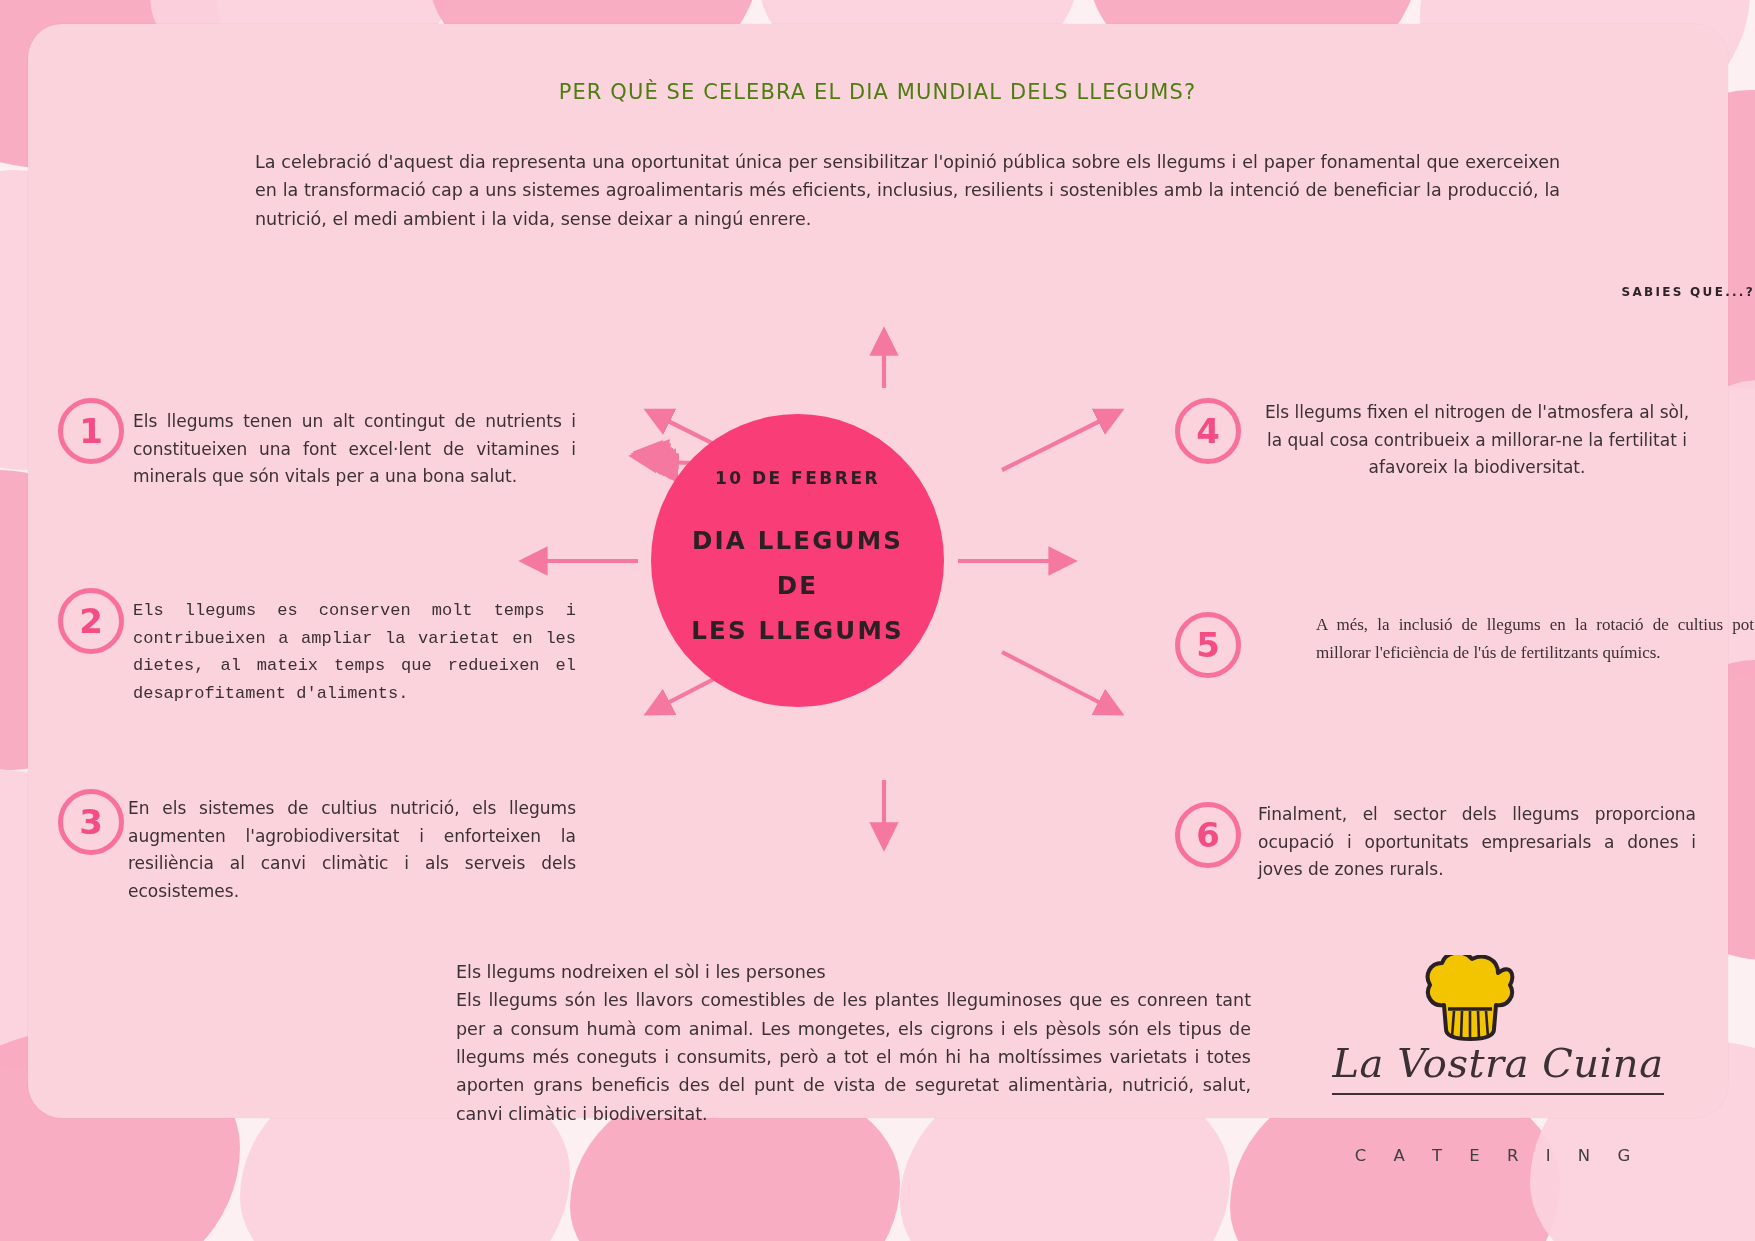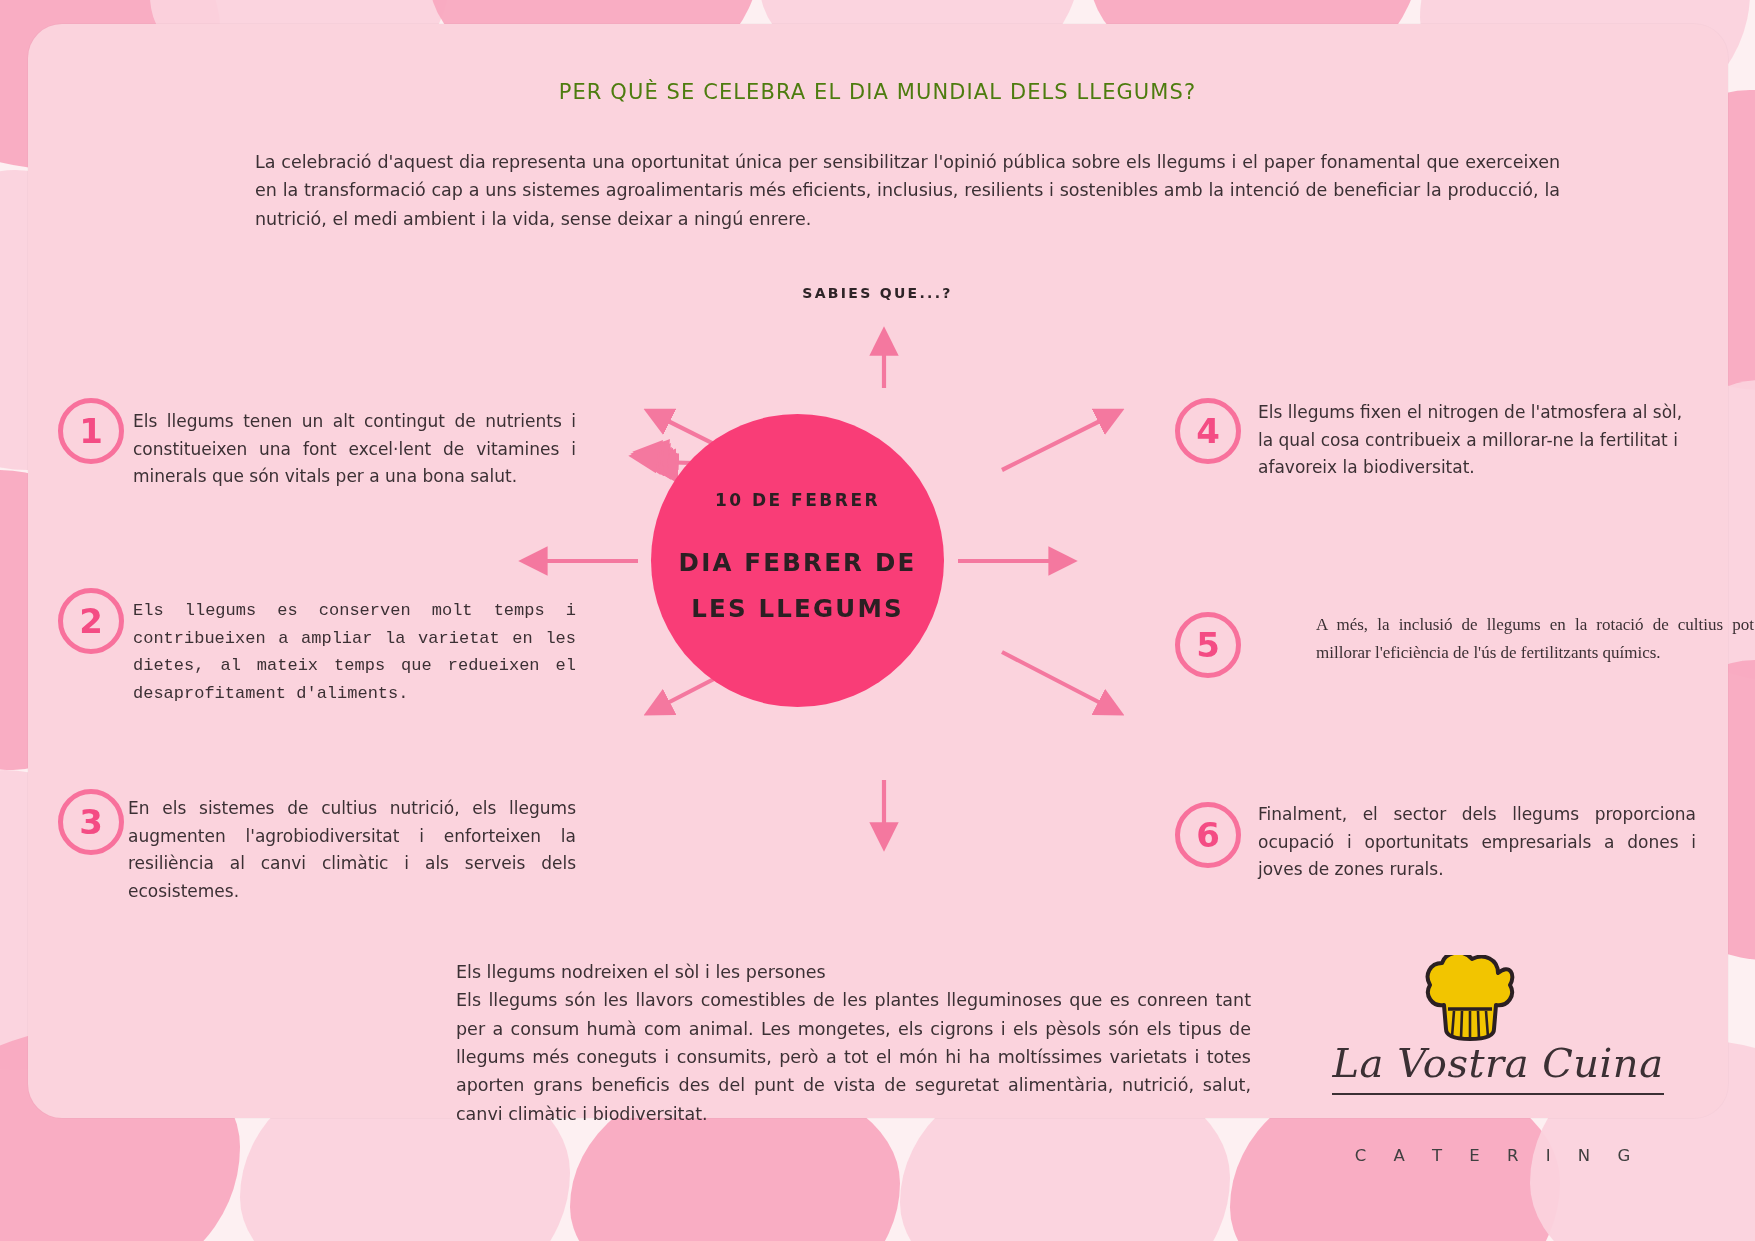--- a/index.html
+++ b/index.html
@@ -58,22 +58,22 @@
     font-size: 17.5px;
     line-height: 1.62;
     color: #3b3034;
     text-align: justify;
   }
   .sabies {
     position: absolute;
     top: 285px;
     left: 0;
     width: 100%;
-    text-align: center;
-    font-size: 14px;
+    text-align: right;
+    font-size: 12px;
     letter-spacing: 2.3px;
     color: #2e2427;
     font-weight: bold;
   }
   
   .center-circle {
     position: absolute;
     left: 651px;
     top: 414px;
     width: 293px;
@@ -248,35 +248,35 @@
       <line x1="638" y1="561" x2="530" y2="561"></line>
       <line x1="958" y1="561" x2="1066" y2="561"></line>
       <line x1="766" y1="652" x2="654" y2="710"></line>
       <line x1="1002" y1="652" x2="1114" y2="710"></line>
       <line x1="884" y1="780" x2="884" y2="840"></line>
     </g>
   </svg>
 
   <div class="center-circle">
     <div class="center-date">10 DE FEBRER</div>
-    <div class="center-title">DIA FEBRER DE</div>
+    <div class="center-title">DIA LLEGUMS DE</div>
     <div class="center-title">LES LLEGUMS</div>
   </div>
 
   <div class="badge" style="left:58px; top:398px;">1</div>
   <div class="item-text" style="left:133px; top:408px; width:443px;">Els llegums tenen un alt contingut de nutrients i constitueixen una font excel·lent de vitamines i minerals que són vitals per a una bona salut.</div>
 
   <div class="badge" style="left:58px; top:588px;">2</div>
   <div class="item-text" style="left:133px; top:597px; width:443px;font-family:Liberation Mono, monospace;">Els llegums es conserven molt temps i contribueixen a ampliar la varietat en les dietes, al mateix temps que redueixen el desaprofitament d'aliments.</div>
 
   <div class="badge" style="left:58px; top:789px;">3</div>
   <div class="item-text" style="left:128px; top:795px; width:448px;">En els sistemes de cultius nutrició, els llegums augmenten l'agrobiodiversitat i enforteixen la resiliència al canvi climàtic i als serveis dels ecosistemes.</div>
 
   <div class="badge" style="left:1175px; top:398px;">4</div>
-  <div class="item-text" style="left:1258px; top:399px; width:438px; text-align:left;">Els llegums fixen el nitrogen de l'atmosfera al sòl, la qual cosa contribueix a millorar-ne la fertilitat i afavoreix la biodiversitat.</div>
+  <div class="item-text" style="left:1258px; top:399px; width:438px; text-align:center;">Els llegums fixen el nitrogen de l'atmosfera al sòl, la qual cosa contribueix a millorar-ne la fertilitat i afavoreix la biodiversitat.</div>
 
   <div class="badge" style="left:1175px; top:612px;">5</div>
   <div class="item-text" style="left:1316px; top:611px; width:438px;font-family:Liberation Serif, serif;">A més, la inclusió de llegums en la rotació de cultius pot millorar l'eficiència de l'ús de fertilitzants químics.</div>
 
   <div class="badge" style="left:1175px; top:802px;">6</div>
   <div class="item-text" style="left:1258px; top:801px; width:438px;">Finalment, el sector dels llegums proporciona ocupació i oportunitats empresarials a dones i joves de zones rurals.</div>
 
   <div class="bottom-text">
     <span class="lead">Els llegums nodreixen el sòl i les persones</span>
     <span>Els llegums són les llavors comestibles de les plantes lleguminoses que es conreen tant per a consum humà com animal. Les mongetes, els cigrons i els pèsols són els tipus de llegums més coneguts i consumits, però a tot el món hi ha moltíssimes varietats i totes aporten grans beneficis des del punt de vista de seguretat alimentària, nutrició, salut, canvi climàtic i biodiversitat.</span>

